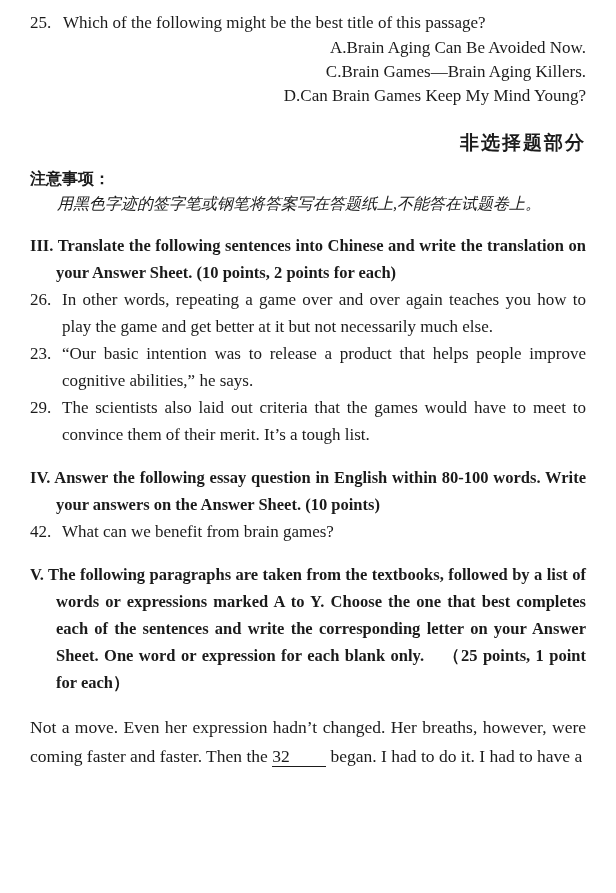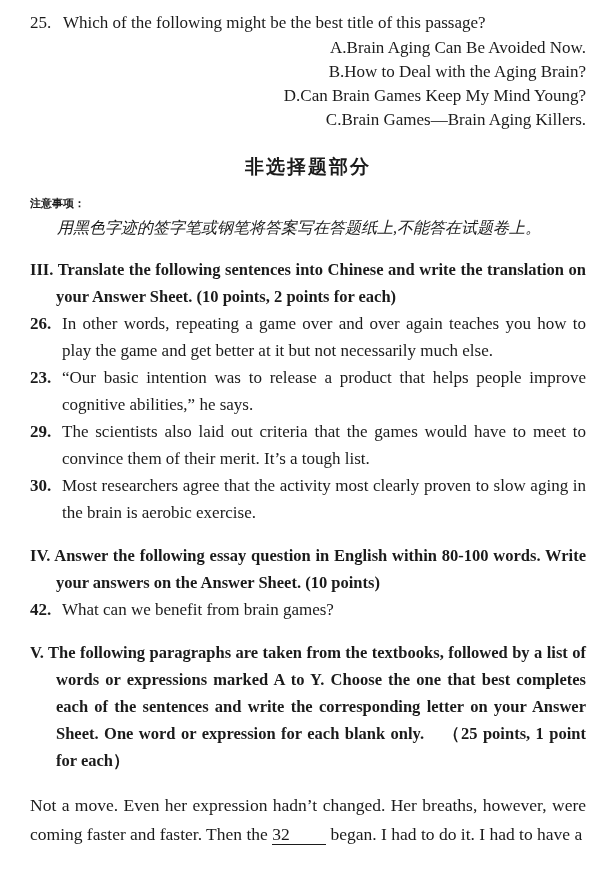--- a/index.html
+++ b/index.html
@@ -36,34 +36,34 @@
     line-height: 24px;
   }
   .opt-label {
     display: inline-block;
     width: 29px;
   }
 
   
   .section-title {
     margin-top: 21px;
-    text-align: center;
+    text-align: right;
     font-family: "Liberation Sans", "DejaVu Sans", sans-serif;
     font-weight: bold;
     font-size: 19px;
     line-height: 27px;
     letter-spacing: 2px;
   }
 
   
   .notes-label {
     margin-top: 11px;
     font-family: "Liberation Sans", "DejaVu Sans", sans-serif;
     font-weight: bold;
-    font-size: 11px;
+    font-size: 16px;
     line-height: 24px;
   }
   .notes-text {
     font-size: 16px;
     line-height: 25px;
     text-indent: 27px;
     font-style: italic;
   }
 
   
@@ -79,21 +79,21 @@
   .section-head.first { }
 
   
   .item {
     font-size: 17px;
     line-height: 27px;
     text-align: justify;
     padding-left: 32px;
     text-indent: -32px;
   }
-  .item .q-num { width: 32px; font-weight: bold; }
+  .item .q-num { width: 32px; }
 
   
   .passage {
     margin-top: 17px;
     font-size: 17.5px;
     line-height: 29px;
     text-align: justify;
   }
   .blank {
     display: inline-block;
@@ -106,36 +106,34 @@
 </style>
 </head>
 <body>
 
 <div class="page">
 
   <div class="q25-line"><span class="q-num">25.</span><span>Which of the following might be the best title of this passage?</span></div>
 
   <div class="options">
     <div class="option"><span class="opt-label">A.</span><span>Brain Aging Can Be Avoided Now.</span></div>
-    <div class="option"><span class="opt-label">B.</span><span>How to Deal with the Aging Brain?</span></div>
+    <div class="option"><span class="opt-label">C.</span><span>Brain Games—Brain Aging Killers.</span></div>
     <div class="option"><span class="opt-label">D.</span><span>Can Brain Games Keep My Mind Young?</span></div>
-    <div class="option"><span class="opt-label">C.</span><span>Brain Games—Brain Aging Killers.</span></div>
   </div>
 
   <div class="section-title">非选择题部分</div>
 
   <div class="notes-label">注意事项：</div>
   <div class="notes-text">用黑色字迹的签字笔或钢笔将答案写在答题纸上,不能答在试题卷上。</div>
 
   <div class="section-head first"><span>III.</span> <span>Translate the following sentences into Chinese and write the translation on your Answer Sheet. (10 points, 2 points for each)</span></div>
 
   <div class="item"><span class="q-num">26.</span><span>In other words, repeating a game over and over again teaches you how to play the game and get better at it but not necessarily much else.</span></div>
   <div class="item"><span class="q-num">23.</span><span>“Our basic intention was to release a product that helps people improve cognitive abilities,” he says.</span></div>
   <div class="item"><span class="q-num">29.</span><span>The scientists also laid out criteria that the games would have to meet to convince them of their merit. It’s a tough list.</span></div>
-  <div class="item"><span class="q-num">30.</span><span>Most researchers agree that the activity most clearly proven to slow aging in the brain is aerobic exercise.</span></div>
 
   <div class="section-head"><span>IV.</span> <span>Answer the following essay question in English within 80-100 words. Write your answers on the Answer Sheet. (10 points)</span></div>
 
   <div class="item"><span class="q-num">42.</span><span>What can we benefit from brain games?</span></div>
 
   <div class="section-head"><span>V.</span> <span>The following paragraphs are taken from the textbooks, followed by a list of words or expressions marked A to Y. Choose the one that best completes each of the sentences and write the corresponding letter on your Answer Sheet. One word or expression for each blank only.　（25 points, 1 point for each）</span></div>
 
   <div class="passage"><span>Not a move. Even her expression hadn’t changed. Her breaths, however, were coming faster and faster. Then the</span> <span class="blank">32</span> <span>began. I had to do it. I had to have a</span></div>
 
 </div>

